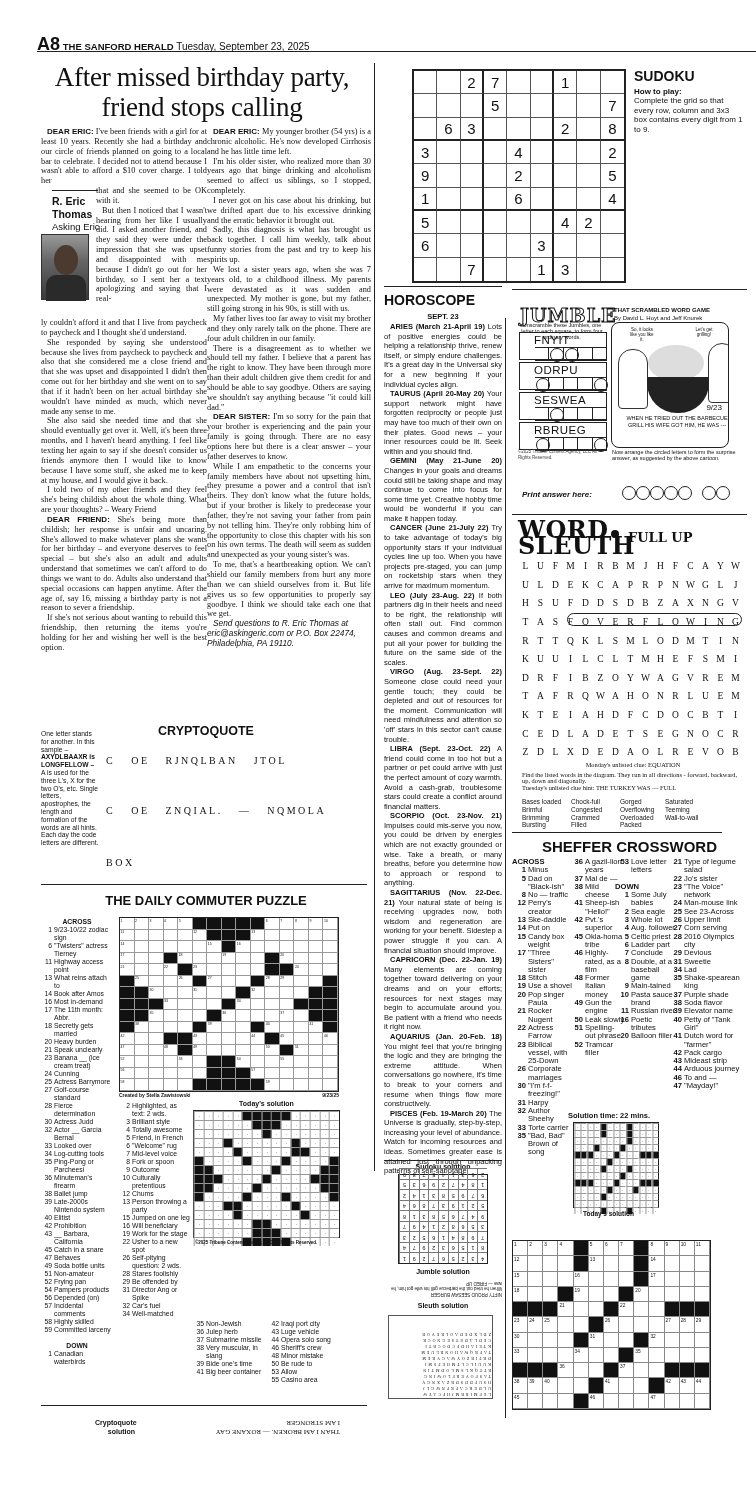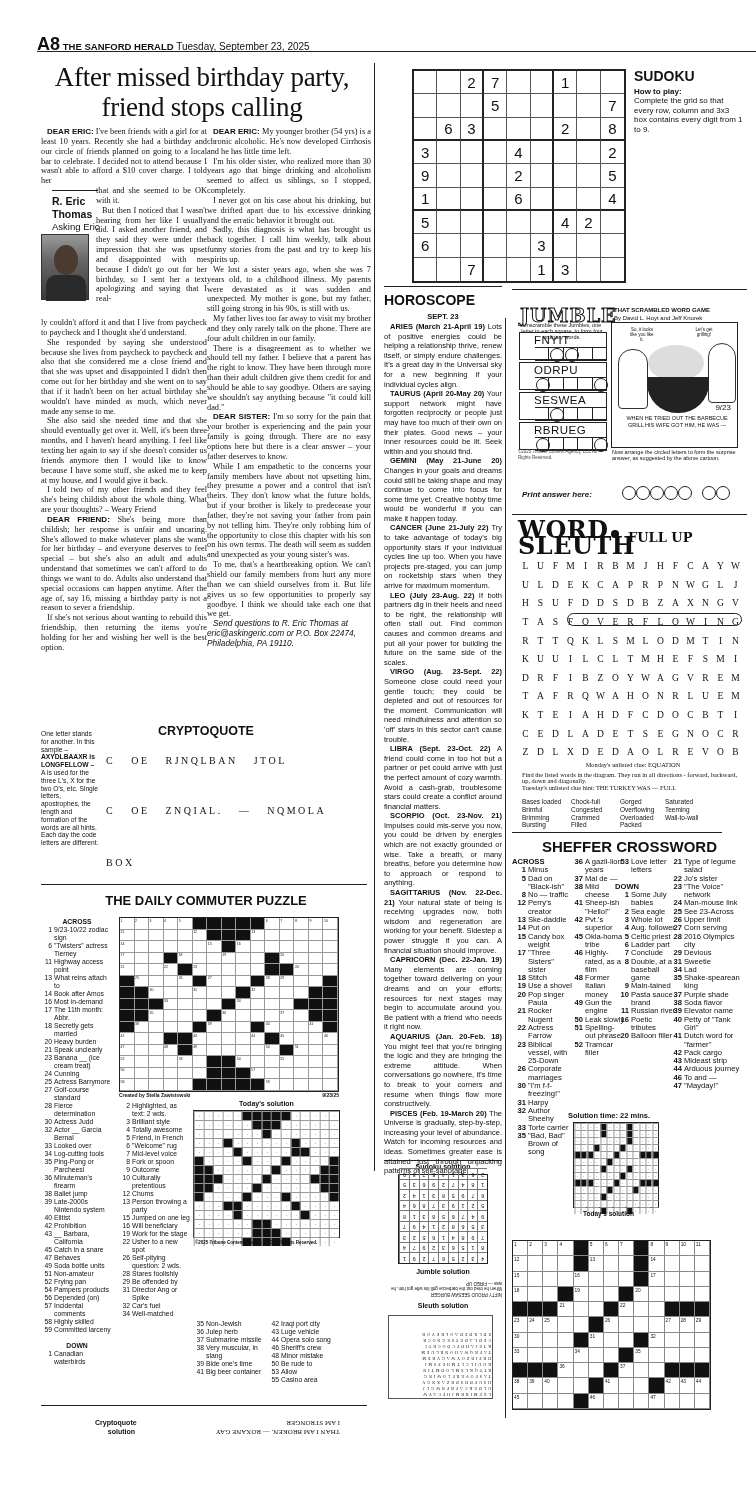--- a/index.html
+++ b/index.html
@@ -40,21 +40,21 @@
 
 #jumble{left:512px;top:304px;width:235px;height:208px}
 #jumble .logo{position:absolute;left:8px;top:0;font-family:"DejaVu Serif",serif;font-weight:900;font-size:19px;letter-spacing:1px;color:#fff;-webkit-text-stroke:1px #111}
 #jumble .tag{position:absolute;left:102px;top:2px;font-family:"Liberation Sans",sans-serif;font-weight:700;font-size:6px;line-height:8px}
 #jumble .inst{position:absolute;left:4px;top:18px;width:92px;text-align:center;font-family:"Liberation Sans",sans-serif;font-size:5.5px;line-height:6.2px}
 .jword{position:absolute;left:7px;width:88px;height:28px;border:1px solid #222;font-family:"Liberation Sans",sans-serif;font-size:11.5px;letter-spacing:0.5px;padding-left:14px;line-height:15px}
 .jboxes{position:absolute;left:7px;width:88px;height:14px;display:flex}
 .jboxes span{flex:1;border:1px solid #222;border-left:none;position:relative}
 .jboxes span:first-child{border-left:1px solid #222;visibility:hidden}
 .jboxes span.c::after{content:"";position:absolute;left:1px;top:0;width:12px;height:12px;border:1px solid #222;border-radius:50%}
-#cartoon{position:absolute;left:99px;top:18px;width:127px;height:126px;border:1.5px solid #222;border-radius:0;background:#fff;overflow:hidden}
+#cartoon{position:absolute;left:99px;top:18px;width:118px;height:126px;border:1.5px solid #222;border-radius:8px;background:#fff;overflow:hidden}
 #cartoon .grill{position:absolute;left:35px;top:54px;width:62px;height:36px;border-radius:0 0 30px 30px;background:#222}
 #cartoon .smoke{position:absolute;left:36px;top:22px;width:56px;height:36px;border-radius:50%;background:#ddd}
 #cartoon .p1{position:absolute;left:6px;top:26px;width:30px;height:60px;border:1px solid #333;border-radius:14px 14px 4px 4px}
 #cartoon .p2{position:absolute;left:96px;top:20px;width:28px;height:60px;border:1px solid #333;border-radius:14px 14px 4px 4px}
 #cartoon .cap{position:absolute;left:6px;top:92px;width:118px;text-align:center;font-size:5.5px;line-height:6.5px;font-family:"Liberation Sans",sans-serif}
 #cartoon .date{position:absolute;right:6px;top:80px;font-size:8px;font-family:"Liberation Sans",sans-serif}
 #cartoon .b1{position:absolute;left:18px;top:4px;font-size:4.5px;font-family:"Liberation Sans",sans-serif;width:24px;text-align:center;line-height:5px}
 #cartoon .b2{position:absolute;left:80px;top:4px;font-size:4.5px;font-family:"Liberation Sans",sans-serif;width:24px;text-align:center;line-height:5px}
 #jumble .copy{position:absolute;left:6px;top:145px;font-family:"Liberation Sans",sans-serif;font-size:4.5px;line-height:6px;color:#444}
 #jumble .arr{position:absolute;left:100px;top:145px;width:130px;font-family:"Liberation Sans",sans-serif;font-size:5.5px;line-height:6.3px}

